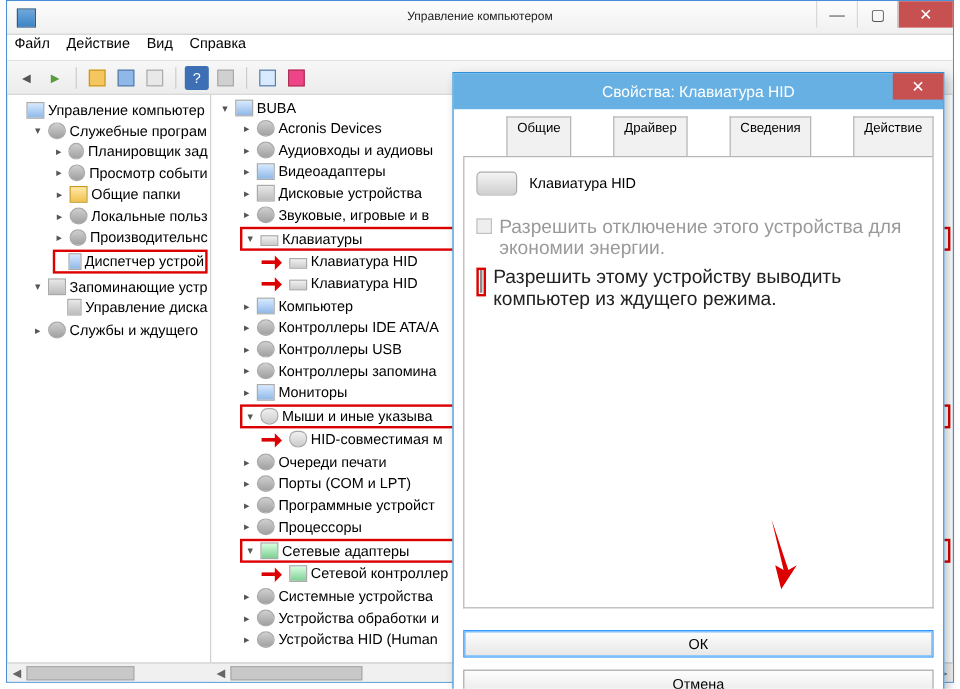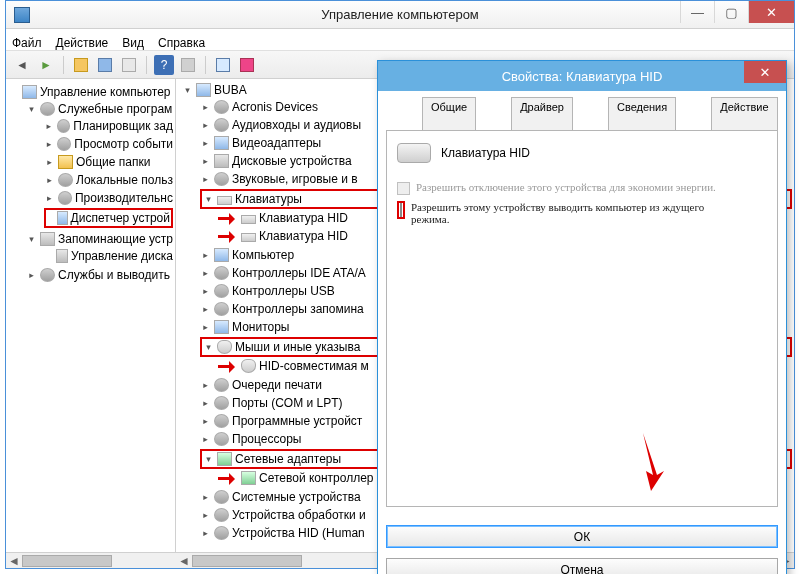--- a/index.html
+++ b/index.html
@@ -28,42 +28,42 @@
     background: linear-gradient(#fdfdfd,#f0f0f0);
     border-bottom: 1px solid #d0d0d0;
     display: flex;
     align-items: center;
     position: relative;
   }
   .titlebar .title {
     position: absolute;
     left: 0; right: 0;
     text-align: center;
-    font-size: 13px;
+    font-size: 10px;
     color: #222;
   }
   .titlebar .app-icon {
     width: 16px; height: 16px;
     margin-left: 8px;
     background: linear-gradient(#6fa8dc,#3d85c6);
     border: 1px solid #2a5d8f;
   }
   .win-btns { position: absolute; right: 0; top: 0; display: flex; height: 22px; }
   .win-btn {
     width: 34px; height: 22px;
     display: flex; align-items: center; justify-content: center;
     font-family: Arial; font-size: 13px;
     color: #555;
     border-left: 1px solid #d8d8d8;
   }
   .win-btn.close { background: #c75050; color: #fff; width: 46px;}
   .menubar {
     height: 22px;
     border-bottom: 1px solid #e0e0e0;
-    display: flex; align-items: flex-end;
+    display: flex; align-items: flex-start;
     padding-left: 6px;
     gap: 14px;
     background: #fff;
     font-size: 12px;
   }
   .menubar span { color: #000; }
   .toolbar {
     height: 28px;
     border-bottom: 1px solid #d0d0d0;
     background: linear-gradient(#f7f7f7,#ececec);
@@ -202,21 +202,21 @@
     padding:12px 10px;
     position:relative;
   }
   .dev-row { display:flex; align-items:center; gap:10px; margin-bottom:18px;}
   .dev-ico {
     width:34px; height:20px;
     background:linear-gradient(#f4f4f4,#cfcfcf);
     border:1px solid #aaa;
     border-radius:4px;
   }
-  .chk-row { display:flex; align-items:flex-start; gap:6px; font-size:11px; color:#222;font-family:Liberation Serif, serif;}
+  .chk-row { display:flex; align-items:flex-start; gap:6px; font-size:16px; color:#222;}
   .chk-row.disabled { color:#9a9a9a;}
   .chkbox {
     width:13px; height:13px;
     border:1px solid #8a8a8a;
     margin-top:1px;
     flex-shrink:0;
   }
   .chkbox.disabled { background:#eee; border-color:#c0c0c0;}
   .chk-highlight { border:2px solid #d00; padding:1px;}
   .dlg-buttons {
@@ -362,21 +362,21 @@
                       <span class="ico disk"></span>
                       <span>Управление диска</span>
                     </div>
                   </li>
               </ul>
             </li>
             <li>
                 <div class="node">
                   <span class="twisty tw-close"></span>
                   <span class="ico gear"></span>
-                  <span>Службы и выводить</span>
+                  <span>Службы и ждущего</span>
                 </div>
               </li>
           </ul>
         </li>
       </ul>
       <div class="scrollbar-h">
         <span class="sb-arrow">◄</span>
           <span class="sb-thumb-left"></span>
       </div>
     </div>

